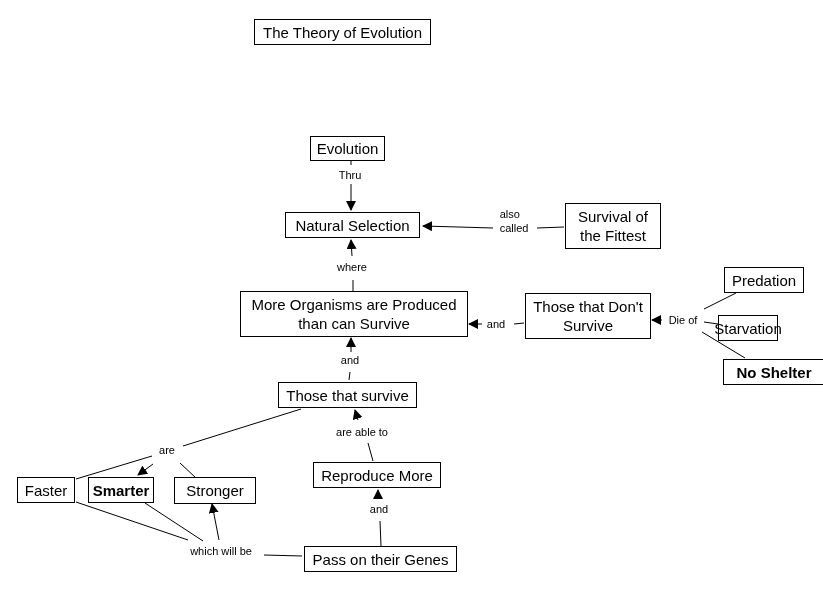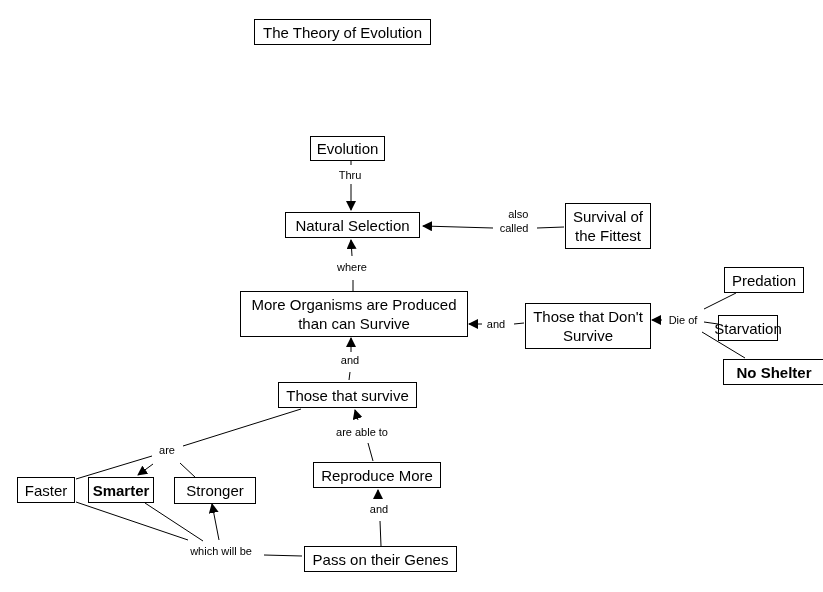--- a/index.html
+++ b/index.html
@@ -2,21 +2,21 @@
 <html><head>
 <meta charset="utf-8">
 <style>
   html, body { margin: 0; padding: 0; background: #ffffff; }
   body { width: 823px; height: 592px; position: relative; overflow: hidden;
          font-family: "Liberation Sans", "DejaVu Sans", sans-serif; color: #000; }
   svg#links { position: absolute; left: 0; top: 0; }
   .node { position: absolute; border: 1px solid #000; background: #fff;
           font-size: 15px; line-height: 19px; text-align: center; box-sizing: border-box;
           padding: 1px 4px; white-space: pre-line; display: flex; align-items: center; justify-content: center; }
-  .link-label { position: absolute; font-size: 11px; line-height: 14px; text-align: right;
+  .link-label { position: absolute; font-size: 11px; line-height: 14px; text-align: left;
                 background: #fff; white-space: pre-line; transform: translate(-50%, -50%); padding: 0 2px; }
 </style>
 </head>
 <body>
 
 <svg id="links" width="823" height="592">
   <defs>
     <marker id="arr" markerWidth="10" markerHeight="10" refX="9" refY="5" orient="auto" markerUnits="userSpaceOnUse">
       <path d="M0,0 L10,5 L0,10 z" fill="#000"></path>
     </marker>
@@ -57,25 +57,25 @@
     <line x1="302" y1="556" x2="264" y2="555"></line>
     <line x1="76" y1="502" x2="188" y2="540"></line>
     <line x1="145" y1="503" x2="203" y2="541"></line>
     <line x1="219" y1="540" x2="212" y2="504" marker-end="url(#arr)"></line>
   </g>
 </svg>
 
 <div class="node" style="left:254px;top:19px;width:177px;height:26px;">The Theory of Evolution</div>
 <div class="node" style="left:310px;top:136px;width:75px;height:25px;">Evolution</div>
 <div class="node" style="left:285px;top:212px;width:135px;height:26px;">Natural  Selection</div>
-<div class="node" style="left:565px;top:203px;width:86px;height:46px;">Survival of
+<div class="node" style="left:565px;top:203px;width:96px;height:46px;">Survival of
 the Fittest</div>
 <div class="node" style="left:240px;top:291px;width:228px;height:46px;">More Organisms are Produced
 than can Survive</div>
-<div class="node" style="left:525px;top:303px;width:126px;height:46px;">Those that Don't
+<div class="node" style="left:525px;top:293px;width:126px;height:46px;">Those that Don't
 Survive</div>
 <div class="node" style="left:724px;top:267px;width:80px;height:26px;">Predation</div>
 <div class="node" style="left:718px;top:315px;width:60px;height:26px;">Starvation</div>
 <div class="node" style="left:723px;top:359px;width:102px;height:26px;font-weight:bold;">No Shelter</div>
 <div class="node" style="left:278px;top:382px;width:139px;height:26px;">Those that survive</div>
 <div class="node" style="left:313px;top:462px;width:128px;height:26px;">Reproduce More</div>
 <div class="node" style="left:17px;top:477px;width:58px;height:26px;">Faster</div>
 <div class="node" style="left:88px;top:477px;width:66px;height:26px;font-weight:bold;">Smarter</div>
 <div class="node" style="left:174px;top:477px;width:82px;height:27px;">Stronger</div>
 <div class="node" style="left:304px;top:546px;width:153px;height:26px;">Pass on their Genes</div>

